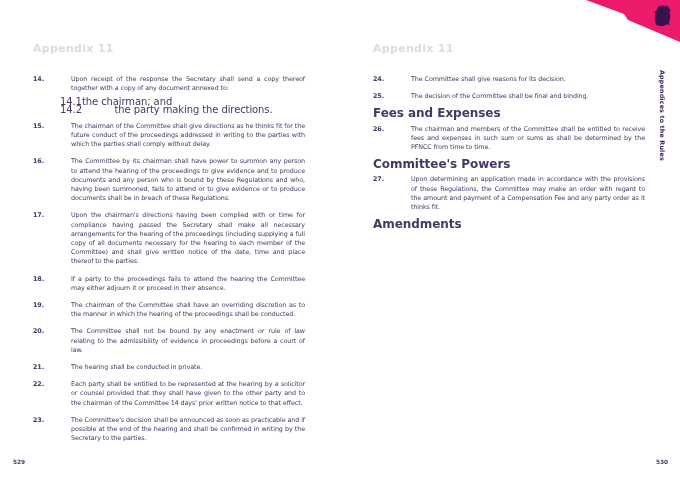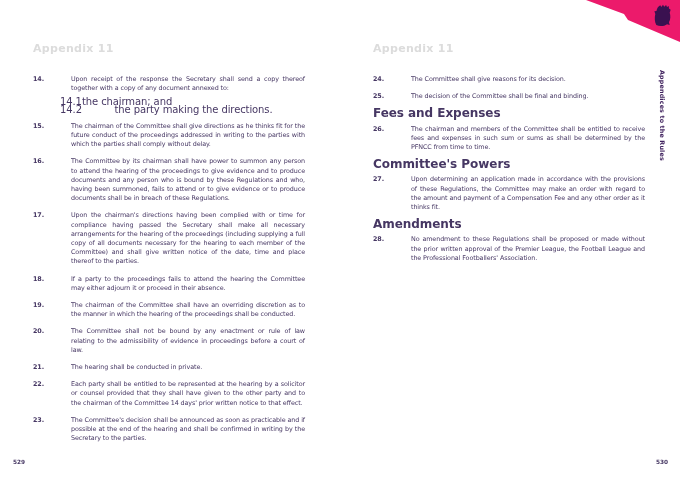--- a/index.html
+++ b/index.html
@@ -121,24 +121,20 @@
         <span class="txt">The decision of the Committee shall be final and binding.</span>
       </div>
       <div class="sec-heading">Fees and Expenses</div>
       <div class="item">
         <span class="num">26.</span>
         <span class="txt">The chairman and members of the Committee shall be entitled to receive fees and expenses in such sum or sums as shall be determined by the PFNCC from time to time.</span>
       </div>
       <div class="sec-heading">Committee's Powers</div>
       <div class="item">
         <span class="num">27.</span>
-        <span class="txt">Upon determining an application made in accordance with the provisions of these Regulations, the Committee may make an order with regard to the amount and payment of a Compensation Fee and any other order as it thinks fit.</span>
+        <span class="txt">Upon determining an application made in accordance with the provisions of these Regulations, the Committee may make an order with regard to the amount and payment of a Compensation Fee and any party order as it thinks fit.</span>
       </div>
       <div class="sec-heading">Amendments</div>
-      <div class="item">
-        <span class="num">28.</span>
-        <span class="txt">No amendment to these Regulations shall be proposed or made without the prior written approval of the Premier League, the Football League and the Professional Footballers' Association.</span>
-      </div>
     </div>
 </div>
 
 <div class="page-number page-number-left">529</div>
 <div class="page-number page-number-right">530</div>
 
 </body></html>

